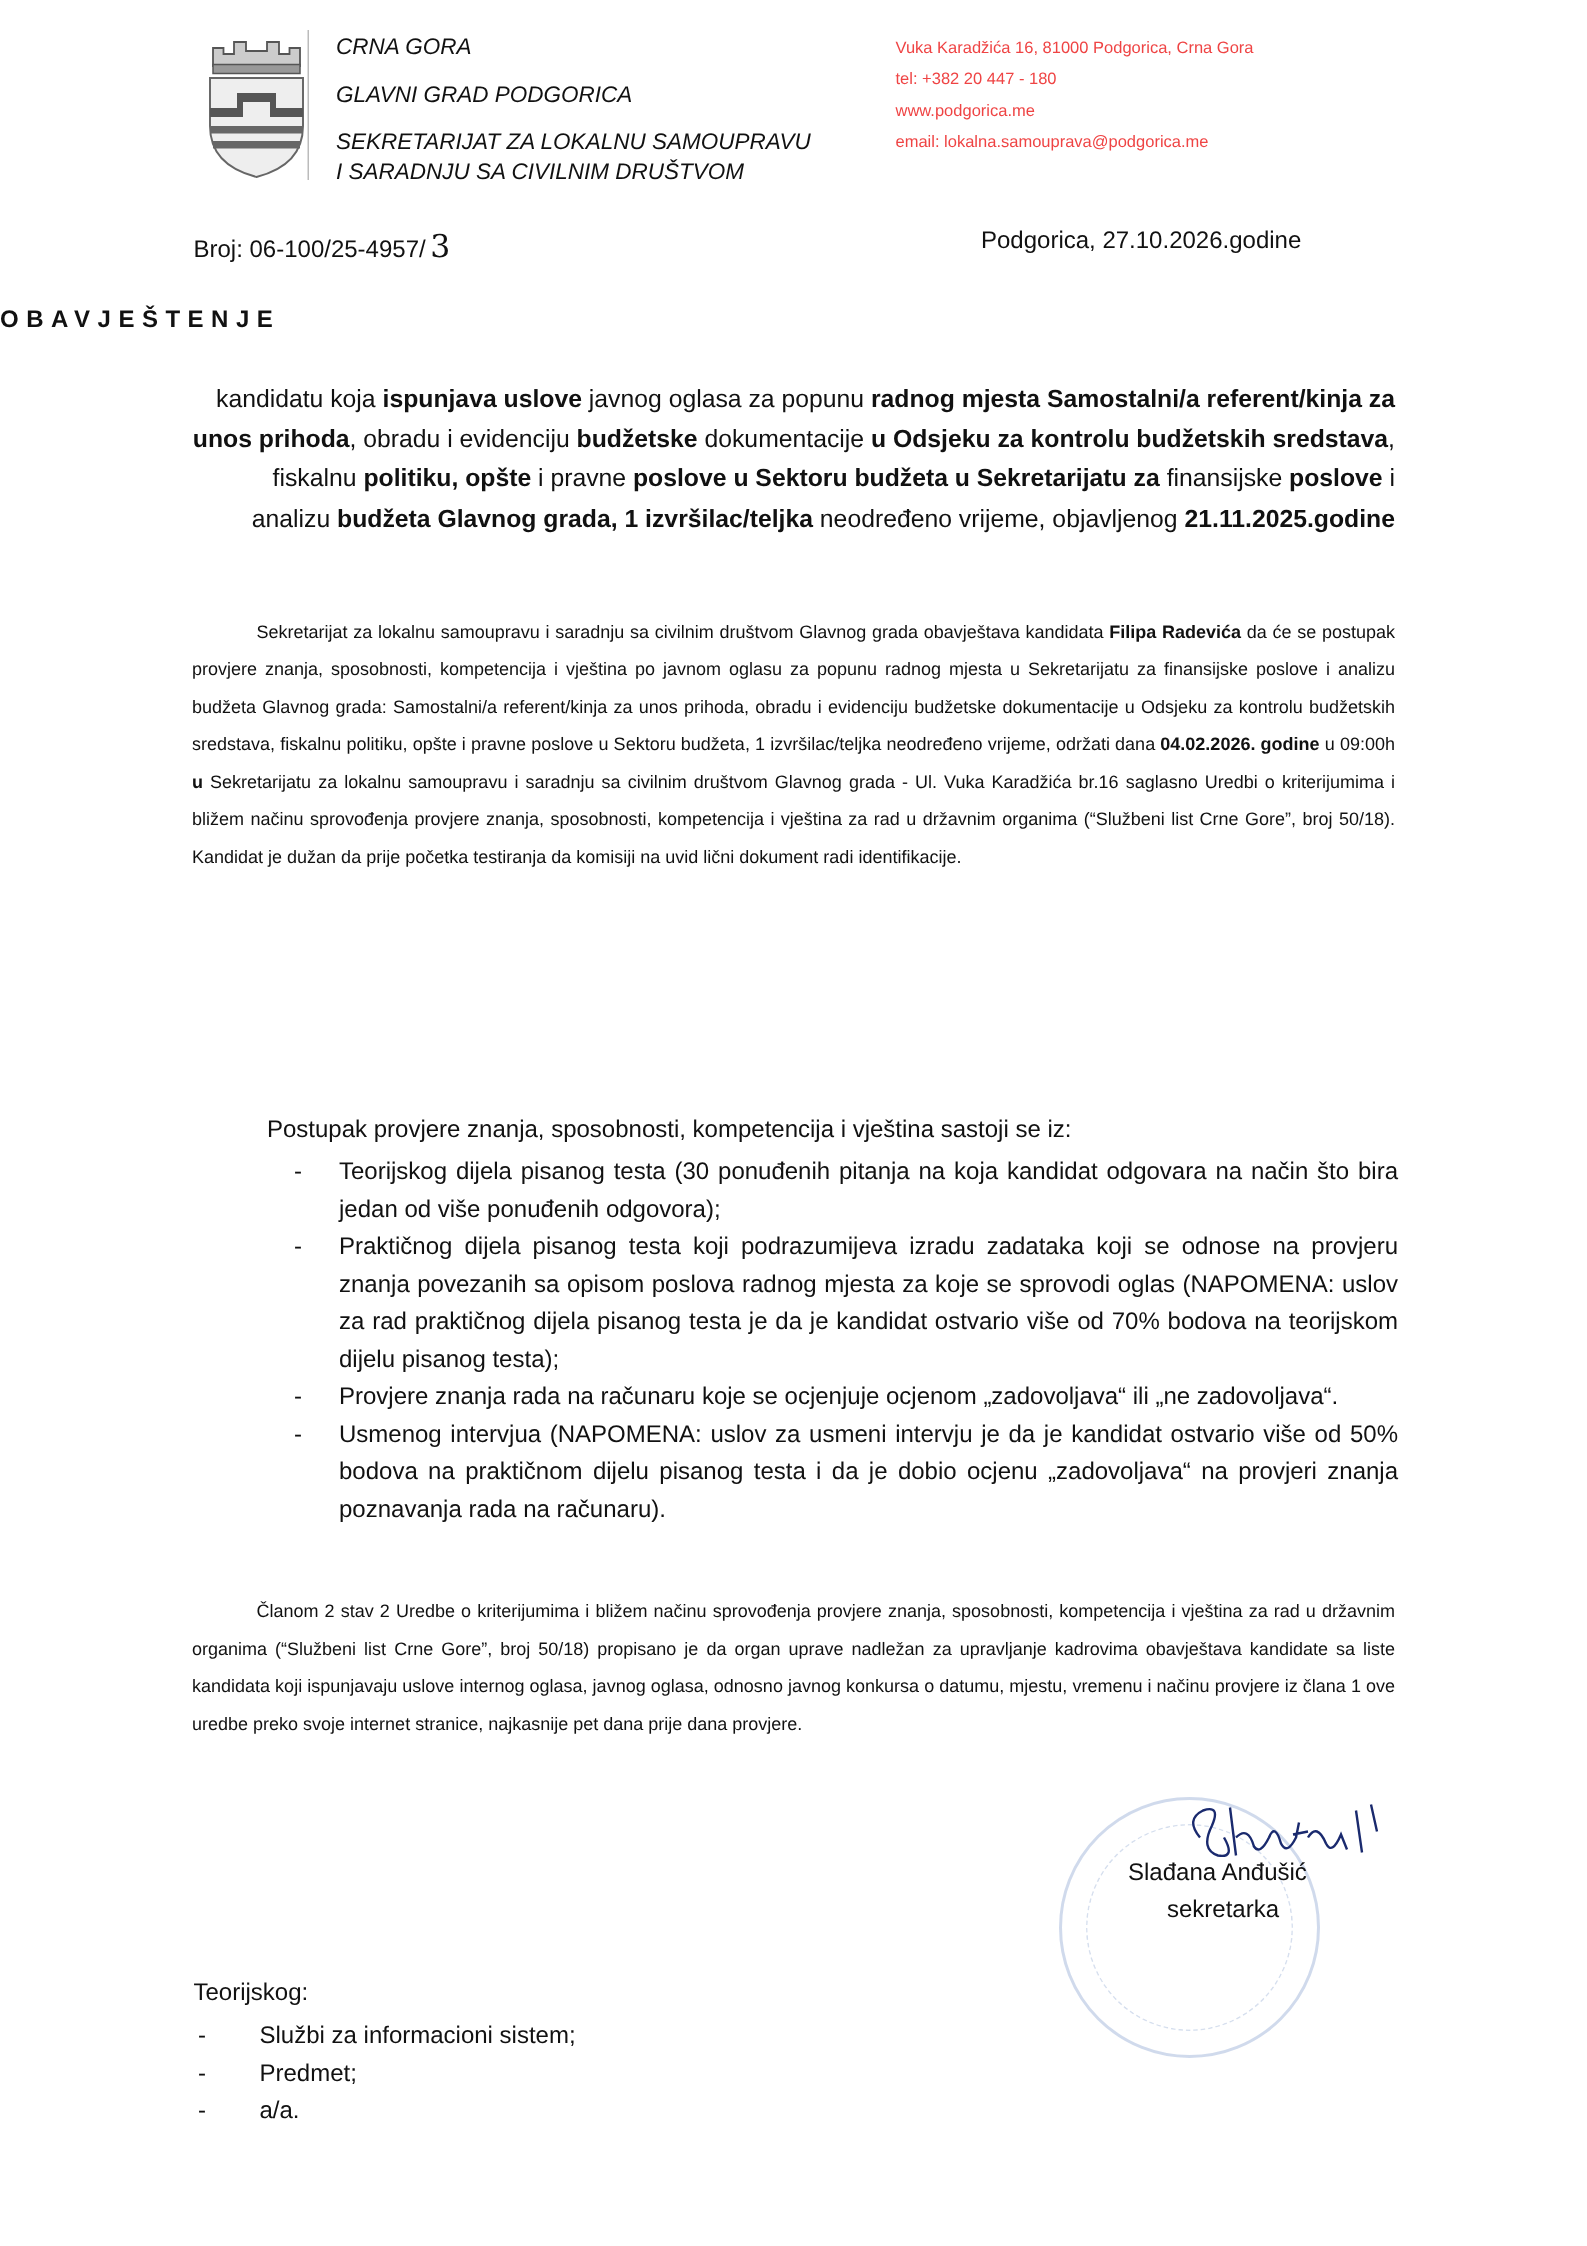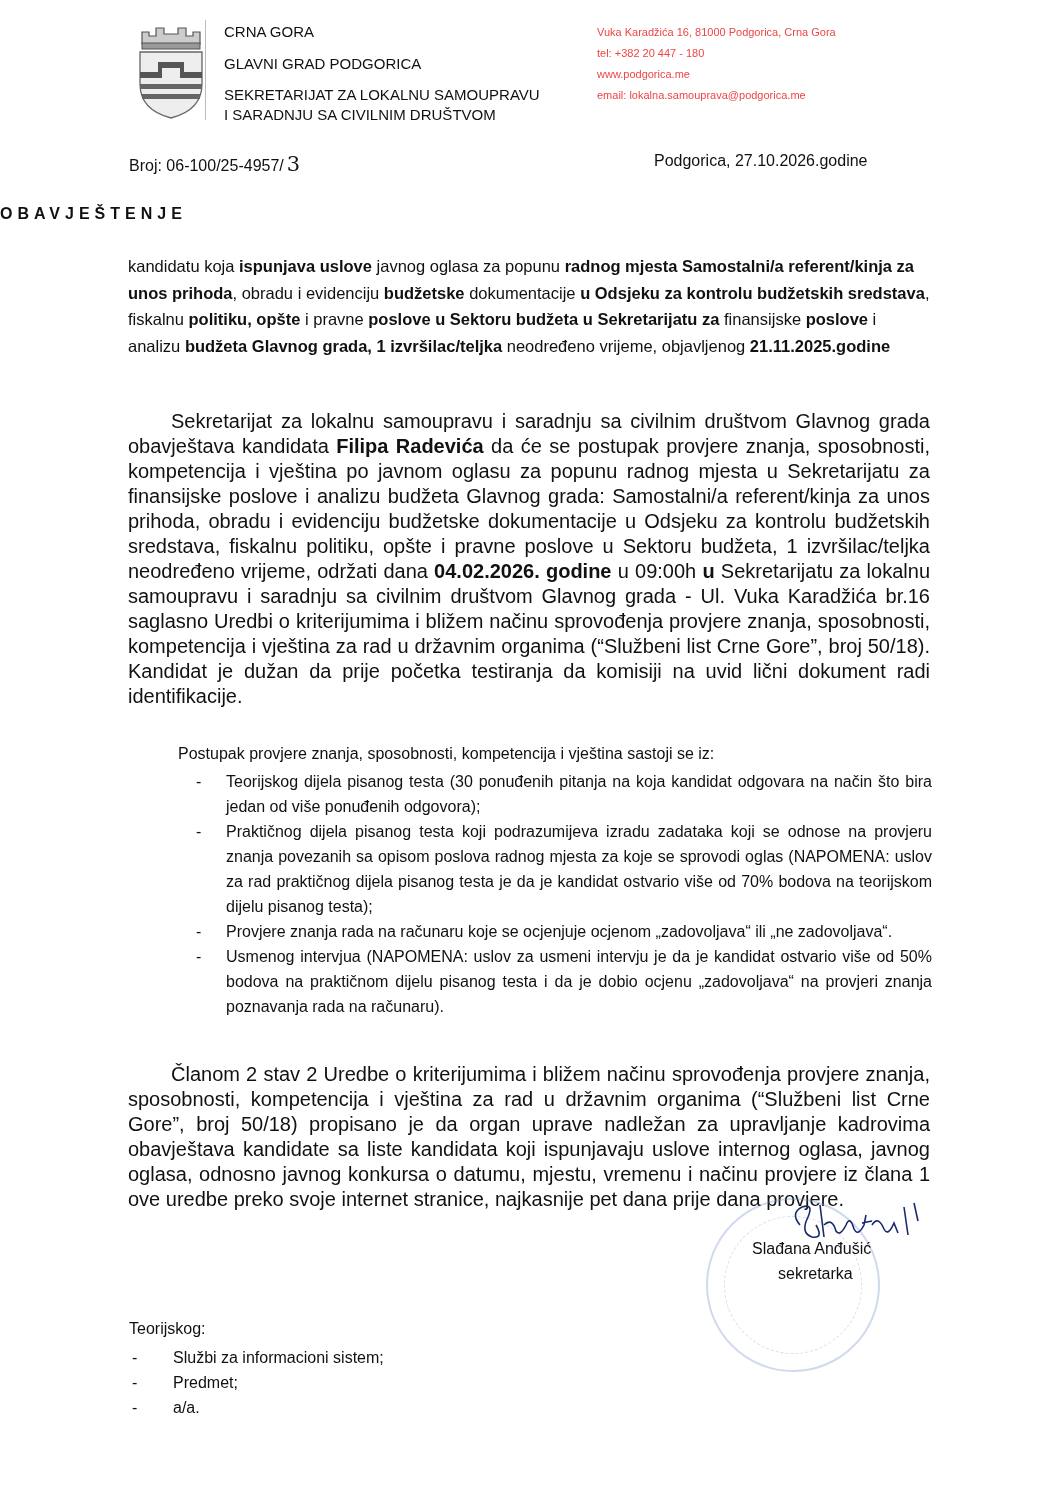--- a/index.html
+++ b/index.html
@@ -1,30 +1,30 @@
 <!DOCTYPE html>
 <html><head>
 <meta charset="utf-8">
 <style>
   html, body { margin: 0; padding: 0; background: #ffffff; }
   body { width: 1058px; height: 1497px; position: relative; overflow: hidden; color: #111; font-family: "Liberation Sans", sans-serif; }
   .abs { position: absolute; }
   .crest { left: 132px; top: 22px; width: 78px; height: 98px; }
   .vline { left: 205px; top: 20px; width: 1px; height: 100px; background: #bbb; }
-  .org { left: 224px; top: 22px; font-size: 15px; line-height: 20px; color: #111; }
+  .org { left: 224px; top: 22px; font-size: 15px; line-height: 20px; color: #111; font-style: italic; }
   .org div { white-space: nowrap; }
   .contact { left: 597px; top: 22px; font-size: 11px; line-height: 21px; color: #ef4444; }
   .contact div { white-space: nowrap; }
   .broj { left: 129px; top: 152px; font-size: 16px; }
   .broj .hand { font-family: "DejaVu Serif", serif; font-size: 21px; font-weight: normal; margin-left: 3px; }
   .datum { left: 654px; top: 152px; font-size: 16px; }
   .title { left: 0; width: 1058px; top: 205px; text-align: left; font-size: 16px; font-weight: bold; letter-spacing: 5px; }
-  .subject { left: 128px; width: 802px; top: 253px; text-align: left; font-size: 16.5px; line-height: 26.5px; }
+  .subject { left: 128px; width: 802px; top: 253px; text-align: right; font-size: 16.5px; line-height: 26.5px; }
   .subject b { font-weight: bold; }
-  .body { left: 128px; width: 802px; font-size: 20px; line-height: 25px; text-align: justify; }
+  .body { left: 128px; width: 802px; font-size: 12px; line-height: 25px; text-align: justify; }
   .p1 { top: 409px; text-indent: 43px; }
   .list-intro { left: 178px; top: 745px; font-size: 16px; }
   .list { left: 190px; width: 742px; top: 769px; font-size: 16px; line-height: 25px; margin: 0; padding: 0; list-style: none; }
   .list li { position: relative; padding-left: 36px; text-align: justify; }
   .list li .dash { position: absolute; left: 6px; top: 0; }
   .p2 { top: 1062px; text-indent: 43px; }
   .stamp { left: 706px; top: 1198px; width: 170px; height: 170px; border-radius: 50%; border: 2px solid rgba(120,150,200,0.35); }
   .stamp::after { content: ""; position: absolute; left: 16px; top: 16px; right: 16px; bottom: 16px; border-radius: 50%; border: 1px dashed rgba(120,150,200,0.3); }
   .sig-svg { left: 780px; top: 1195px; width: 180px; height: 65px; }
   .signer { left: 752px; top: 1240px; font-size: 16px; }

